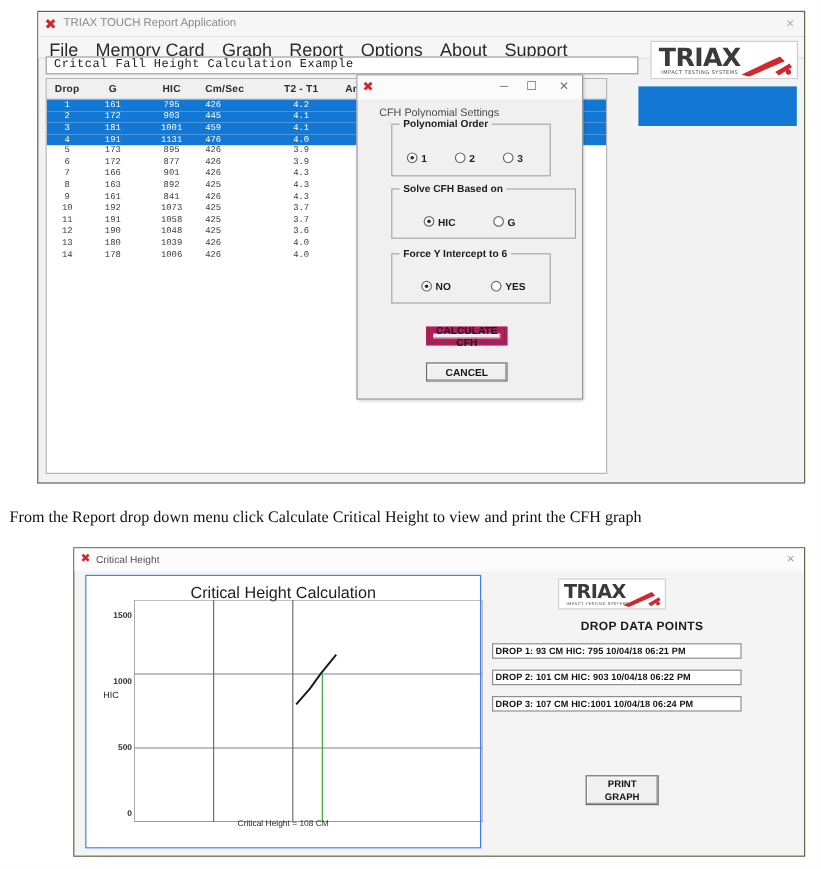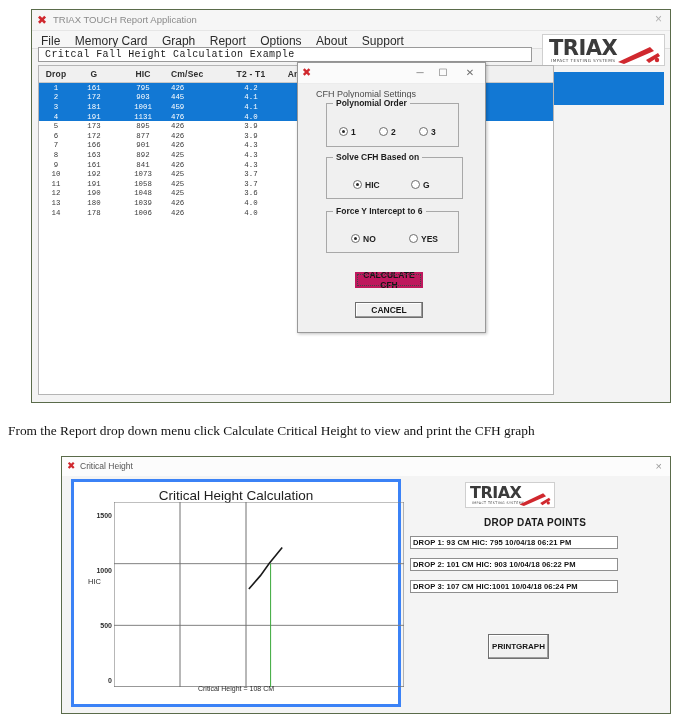--- a/index.html
+++ b/index.html
@@ -34,21 +34,21 @@
   .app-close{
     position:absolute;right:8px;top:3px;font-size:12px;color:#b0b0b0;
     line-height:12px;cursor:pointer;
   }
   .app-menubar{
     position:relative;height:17px;background:#f6f6f6;
     border-bottom:1px solid #dedede;
     padding-left:4px;
   }
   .menu-item{
-    display:inline-block;font-size:12px;color:#2b2b2b;
+    display:inline-block;font-size:15px;color:#2b2b2b;
     padding:3px 5px 2px 5px;cursor:default;
   }
 
   
   .title-input-row{
     position:absolute;left:6px;top:37px;width:494px;height:15px;
     background:#ffffff;border:1px solid #9a9a9a;box-sizing:border-box;
   }
   .title-input-text{
     position:absolute;left:6px;top:1px;font-size:10px;
@@ -75,21 +75,21 @@
     position:absolute;right:2px;bottom:1px;width:46px;height:20px;
   }
   
   .triax-box.small{width:90px;height:26px;}
   .triax-box.small .triax-word{font-size:16px;top:0px;left:4px;}
   .triax-box.small .triax-sub{font-size:3.3px;left:6px;}
   .triax-box.small .triax-swoosh{width:34px;height:15px;}
 
   
   .grid-wrap{
-    position:absolute;left:6px;top:55px;width:516px;height:330px;
+    position:absolute;left:6px;top:55px;width:468px;height:330px;
     background:#ffffff;border:1px solid #b5b5b5;box-sizing:border-box;
     overflow:hidden;
   }
   .grid-head{
     display:flex;height:16px;align-items:center;
     background:#f0f0f0;border-bottom:1px solid #c8c8c8;
     font-size:8.5px;font-weight:bold;color:#2e2e2e;
   }
   .grid-row{
     display:flex;height:9.6px;align-items:center;
@@ -160,21 +160,21 @@
     content:"";position:absolute;left:1.5px;top:1.5px;width:3px;height:3px;
     border-radius:50%;background:#2a2a2a;
   }
 
   .pbtn{
     position:absolute;background:#f0f0f0;border:1px solid #6d6d6d;
     box-sizing:border-box;font-size:8.5px;font-weight:bold;color:#151515;
     display:flex;align-items:center;justify-content:center;text-align:center;
     cursor:pointer;box-shadow:inset -1px -1px 0 #9a9a9a, inset 1px 1px 0 #ffffff;
   }
-  .pbtn.focus{outline:1px dotted #444;outline-offset:-3px;border:8px solid #be185d;}
+  .pbtn.focus{outline:1px dotted #444;outline-offset:-3px;border:6px solid #be185d;}
 
   
   .caption{
     position:absolute;left:8px;top:423px;width:670px;
     font-family:"Liberation Serif", serif;font-size:13.4px;color:#111111;
     white-space:nowrap;
   }
 
   
   .chart-window{
@@ -184,21 +184,21 @@
   .cw-titlebar{position:relative;height:19px;background:#fcfcfc;}
   .cw-logo-x{
     position:absolute;left:5px;top:4px;color:#d0282e;font-size:10px;
     line-height:10px;font-weight:bold;font-family:"DejaVu Sans", sans-serif;
   }
   .cw-title-text{position:absolute;left:18px;top:4px;font-size:8.5px;color:#555;}
   .cw-close{position:absolute;right:8px;top:3px;font-size:11px;color:#9a9a9a;cursor:pointer;}
 
   .plot-panel{
     position:absolute;left:9px;top:22px;width:330px;height:228px;
-    background:#ffffff;border:3px solid #3b82f6;box-sizing:border-box;
+    background:#ffffff;border:1px solid #3b82f6;box-sizing:border-box;
   }
   .plot-title{
     position:absolute;left:0;top:6px;width:100%;text-align:center;
     font-size:13.5px;color:#1e1e1e;
   }
   .axis-ylabel{
     position:absolute;left:14px;top:95px;font-size:7.5px;color:#2b2b2b;
   }
   .ytick{
     position:absolute;font-size:7px;font-weight:bold;color:#2b2b2b;
@@ -218,24 +218,24 @@
     font-size:10px;font-weight:bold;color:#1b1b1b;letter-spacing:.3px;
   }
   .ddp-row{
     position:absolute;left:3px;width:208px;height:13px;
     background:#ffffff;border:1px solid #8e8e8e;box-sizing:border-box;
     font-size:7.6px;font-weight:bold;color:#111111;
     display:flex;align-items:center;padding-left:2px;
     white-space:nowrap;letter-spacing:.1px;
   }
   .print-btn{
-    position:absolute;left:81px;top:155px;width:61px;height:25px;
+    position:absolute;left:81px;top:167px;width:61px;height:25px;
     background:#f0f0f0;border:1px solid #707070;box-sizing:border-box;
     font-size:8px;font-weight:bold;color:#151515;line-height:11px;
-    display:flex;flex-direction:row;align-items:center;justify-content:center;
+    display:flex;flex-direction:column;align-items:center;justify-content:center;
     cursor:pointer;box-shadow:inset -1px -1px 0 #9c9c9c, inset 1px 1px 0 #ffffff;
   }
 </style>
 </head>
 <body>
 
 <div class="app-window">
 
   <div class="app-titlebar">
     <span class="app-logo-x">✖</span>
@@ -424,21 +424,21 @@
         <span class="dot"></span><span>1</span>
       </span>
       <span class="radio" style="left:52px;top:23px;">
         <span class="dot"></span><span>2</span>
       </span>
       <span class="radio" style="left:92px;top:23px;">
         <span class="dot"></span><span>3</span>
       </span>
     </div>
 
-    <div class="fieldset" style="left:28px;top:94px;width:137px;height:42px;">
+    <div class="fieldset" style="left:28px;top:94px;width:154px;height:42px;">
       <span class="fs-legend">Solve CFH Based on</span>
       <span class="radio on" style="left:26px;top:22px;">
         <span class="dot"></span><span>HIC</span>
       </span>
       <span class="radio" style="left:84px;top:22px;">
         <span class="dot"></span><span>G</span>
       </span>
     </div>
 
     <div class="fieldset" style="left:28px;top:148px;width:133px;height:42px;">

